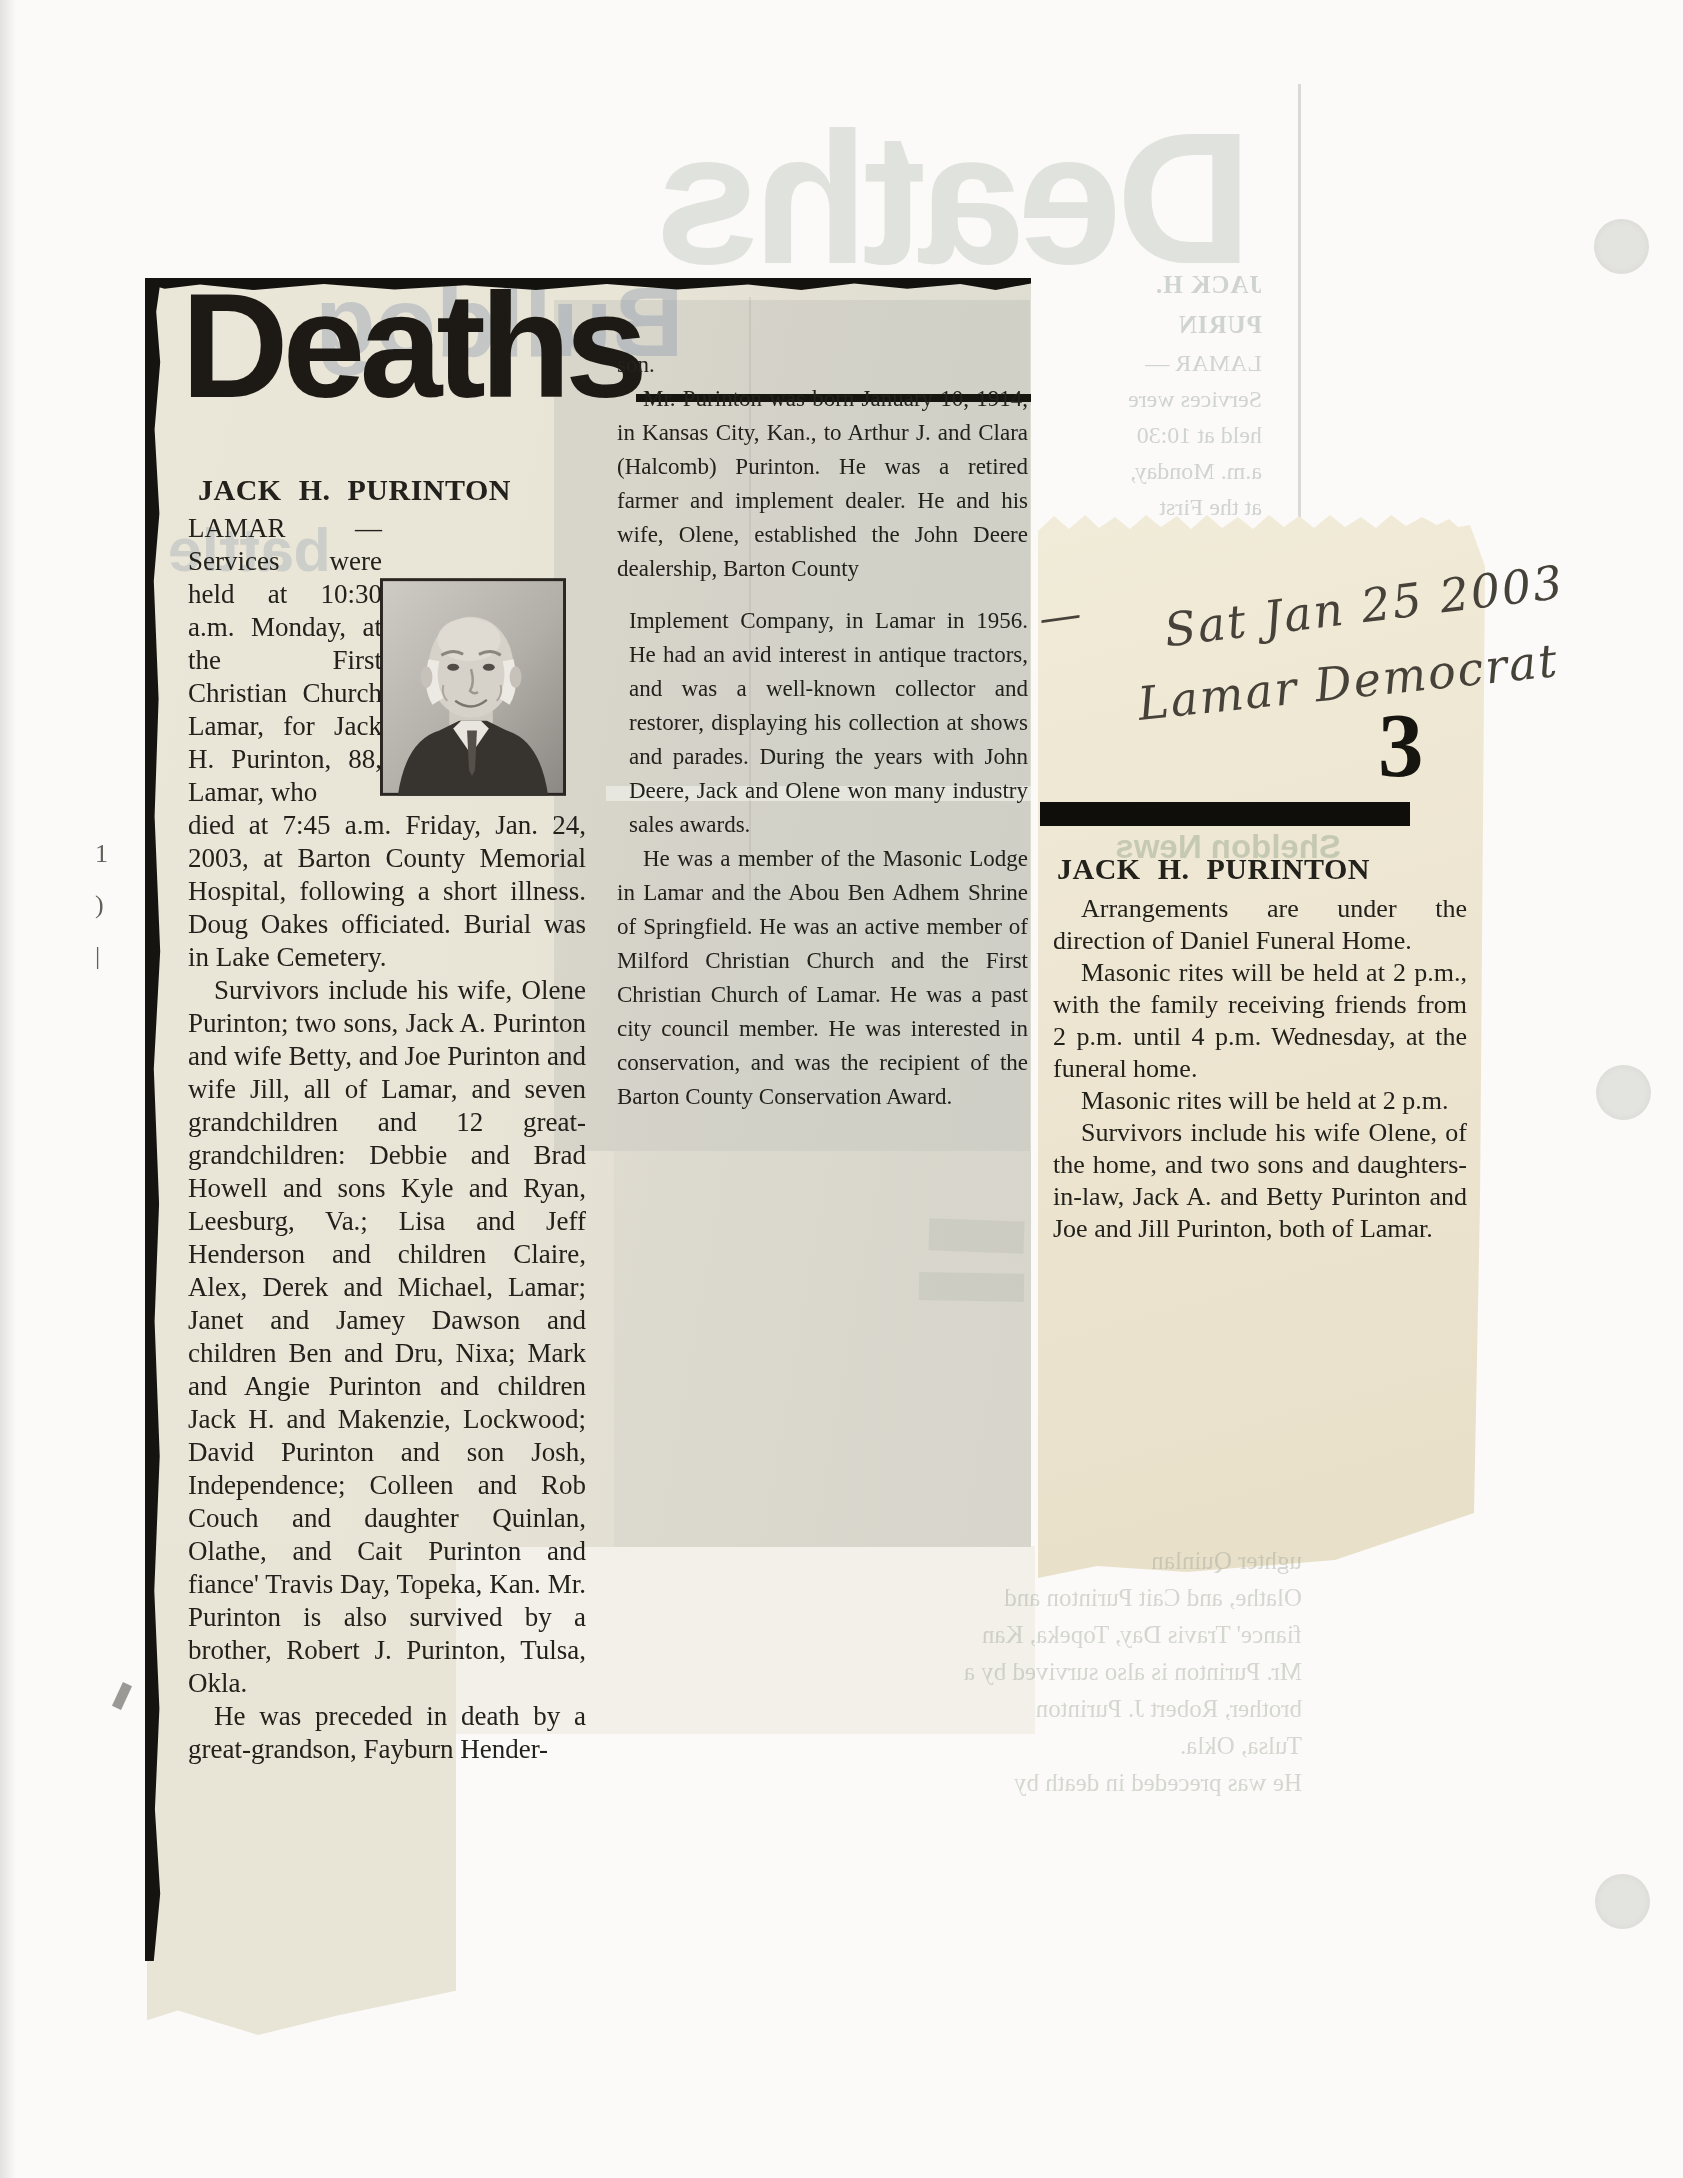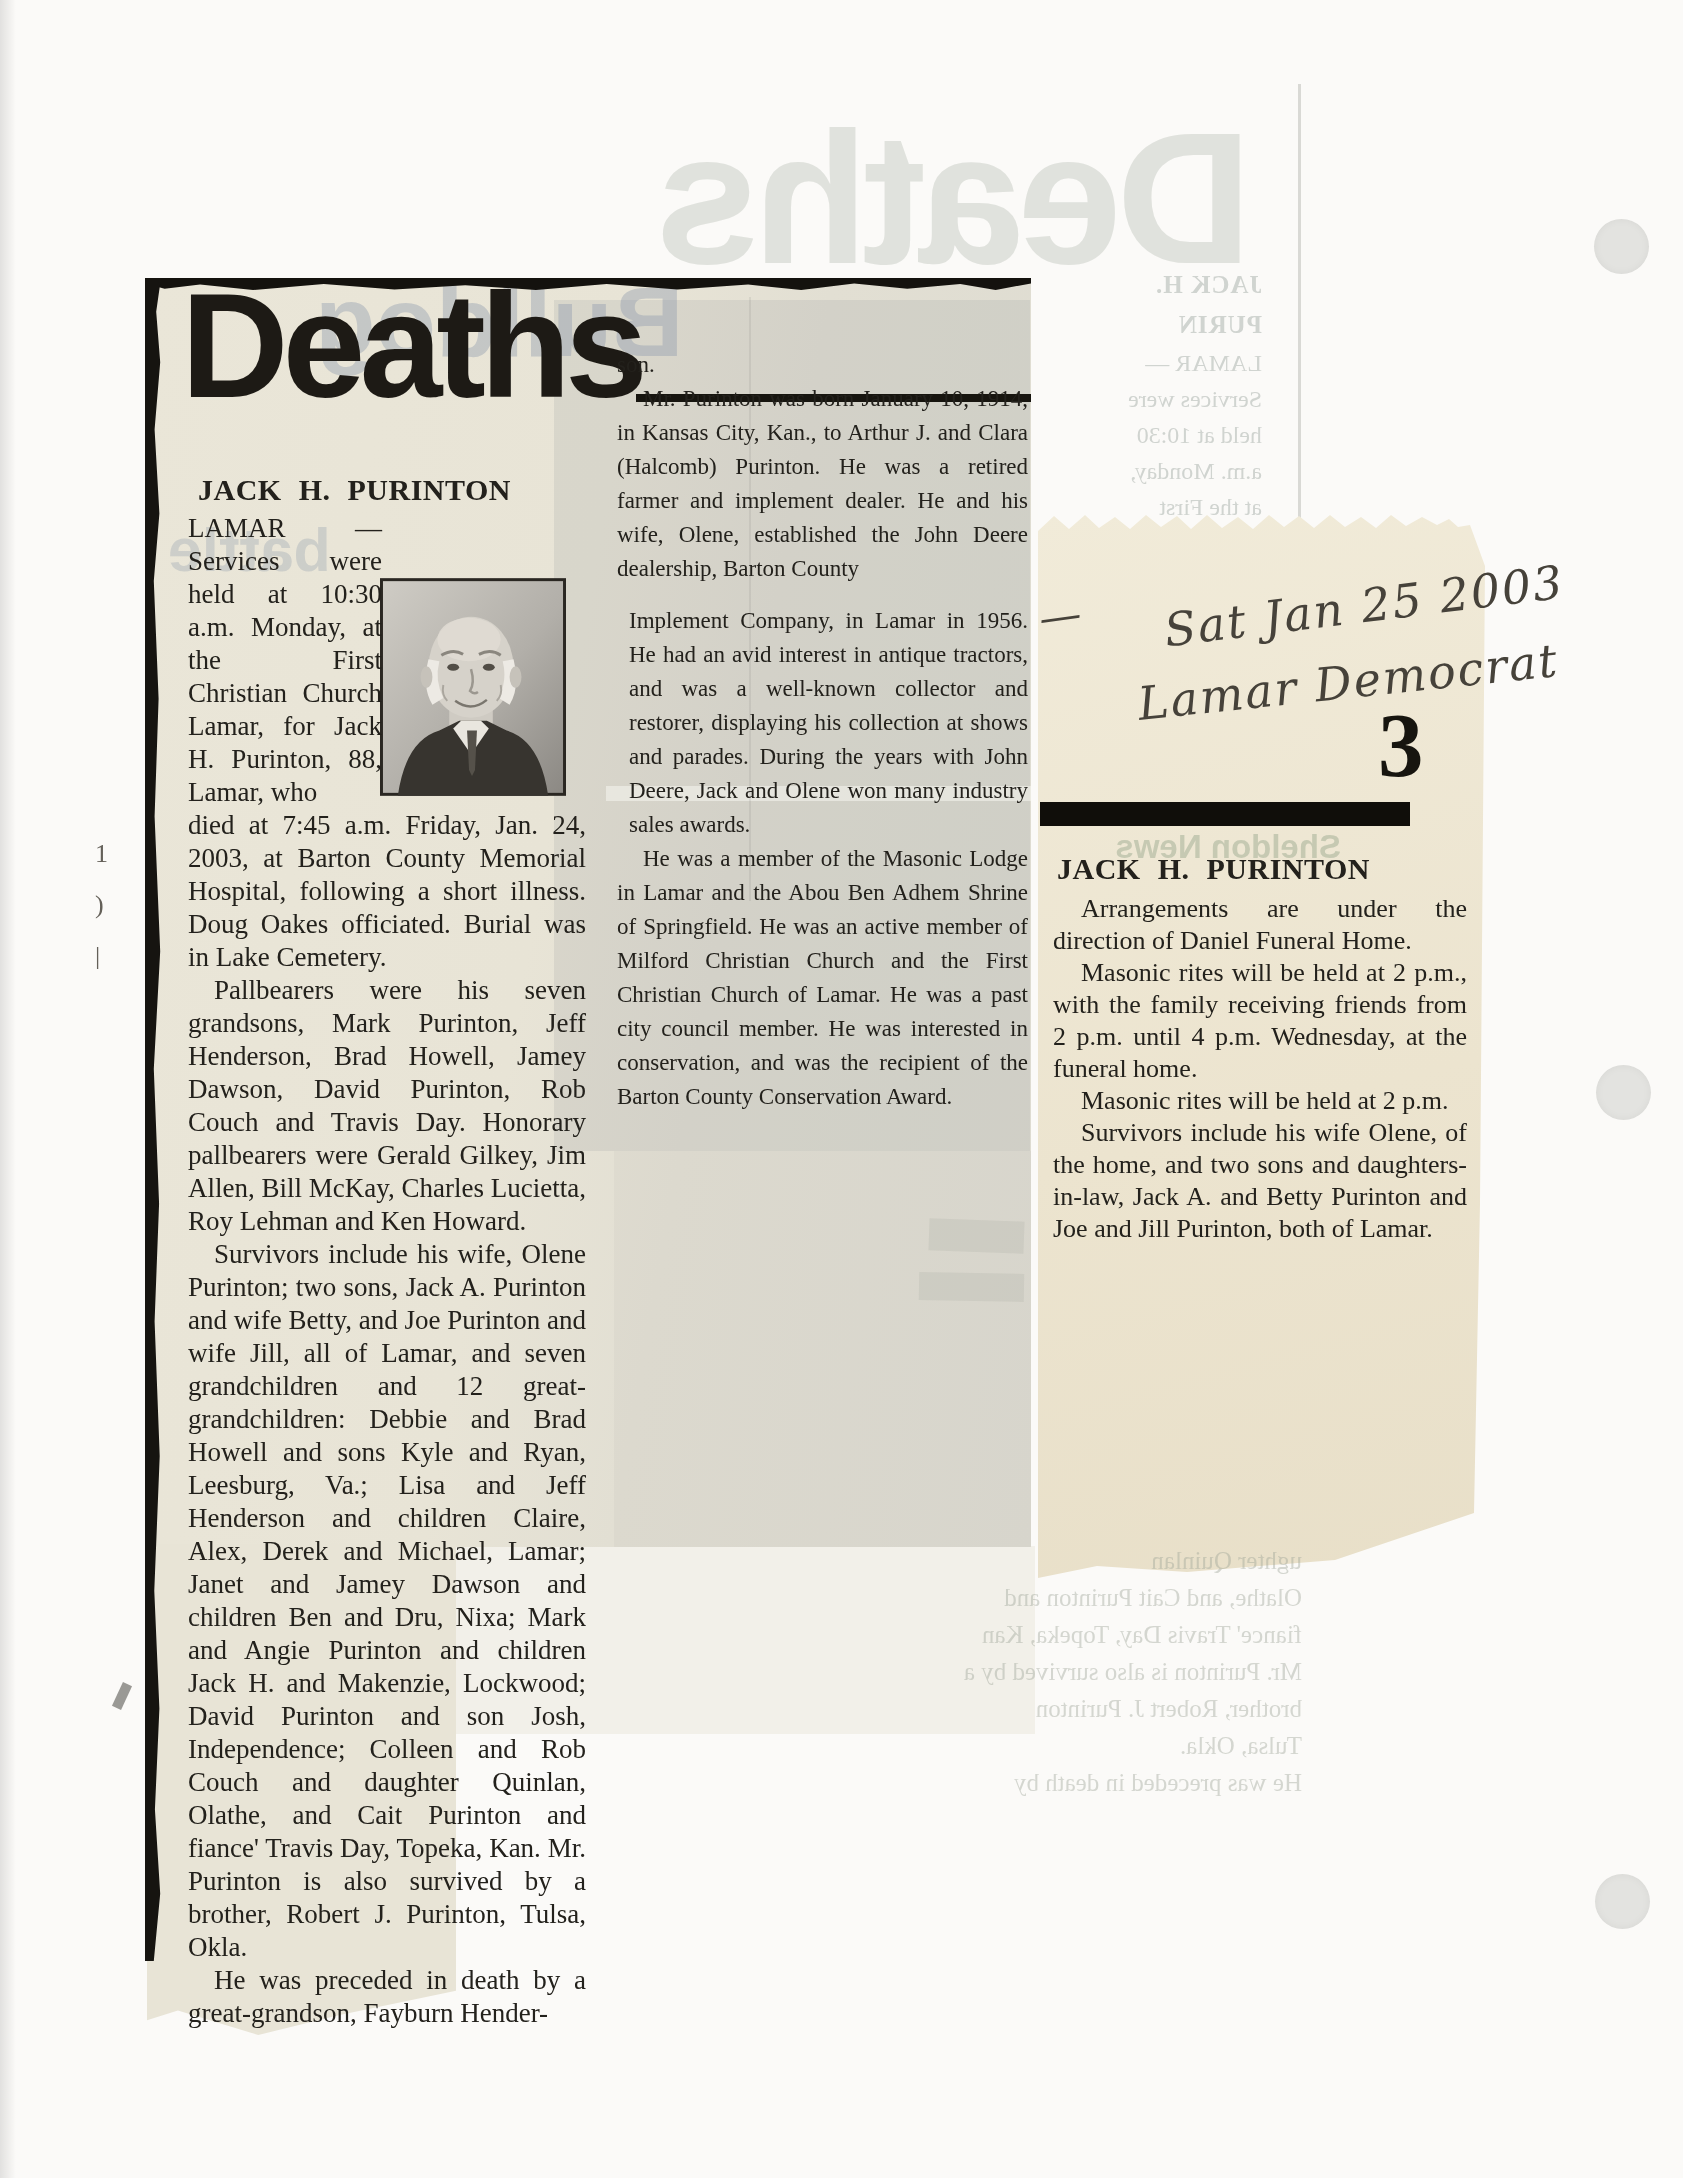--- a/index.html
+++ b/index.html
@@ -162,21 +162,20 @@
       <path d="M122 108 q2 10 -4 16" stroke="#aaa69e" stroke-width="2" fill="none"></path>
     </svg>
   </div>
 
   <div class="abs newscol left-col">
     <h2 class="obit-title">JACK H. PURINTON</h2>
     <div class="intro-row">
       <div class="intro-wrap">LAMAR — Services were held at 10:30 a.m. Monday, at the First Christian Church Lamar, for Jack H. Purinton, 88, Lamar, who</div>
     </div>
     <div class="para noindent">died at 7:45 a.m. Friday, Jan. 24, 2003, at Barton County Memorial Hospital, following a short illness. Doug Oakes officiated. Burial was in Lake Cemetery.</div>
-    <p class="para">Pallbearers were his seven grandsons, Mark Purinton, Jeff Henderson, Brad Howell, Jamey Dawson, David Purinton, Rob Couch and Travis Day. Honorary pallbearers were Gerald Gilkey, Jim Allen, Bill McKay, Charles Lucietta, Roy Lehman and Ken Howard.</p>
     <p class="para">Survivors include his wife, Olene Purinton; two sons, Jack A. Purinton and wife Betty, and Joe Purinton and wife Jill, all of Lamar, and seven grandchildren and 12 great-grandchildren: Debbie and Brad Howell and sons Kyle and Ryan, Leesburg, Va.; Lisa and Jeff Henderson and children Claire, Alex, Derek and Michael, Lamar; Janet and Jamey Dawson and children Ben and Dru, Nixa; Mark and Angie Purinton and children Jack H. and Makenzie, Lockwood; David Purinton and son Josh, Independence; Colleen and Rob Couch and daughter Quinlan, Olathe, and Cait Purinton and fiance' Travis Day, Topeka, Kan. Mr. Purinton is also survived by a brother, Robert J. Purinton, Tulsa, Okla.</p>
     <p class="para">He was preceded in death by a great-grandson, Fayburn Hender-</p>
   </div>
 
   <div class="abs newscol mid-col">
     <p class="para noindent">son.</p>
     <p class="para">Mr. Purinton was born January 10, 1914, in Kansas City, Kan., to Arthur J. and Clara (Halcomb) Purinton. He was a retired farmer and implement dealer. He and his wife, Olene, established the John Deere dealership, Barton County</p>
     <p class="para noindent gap1">Implement Company, in Lamar in 1956. He had an avid interest in antique tractors, and was a well-known collector and restorer, displaying his collection at shows and parades. During the years with John Deere, Jack and Olene won many industry sales awards.</p>
     <p class="para">He was a member of the Masonic Lodge in Lamar and the Abou Ben Adhem Shrine of Springfield. He was an active member of Milford Christian Church and the First Christian Church of Lamar. He was a past city council member. He was interested in conservation, and was the recipient of the Barton County Conservation Award.</p>
   </div>

